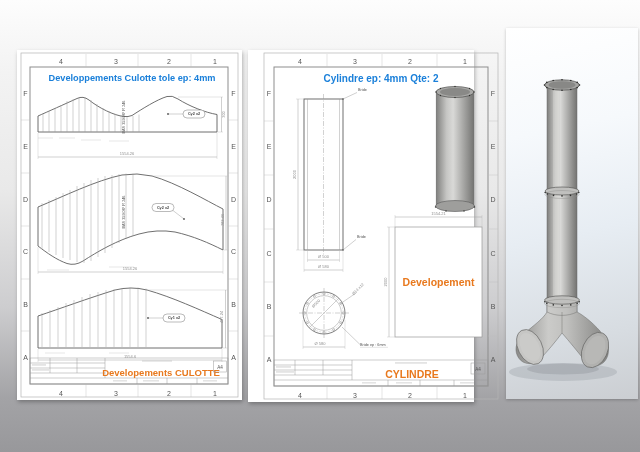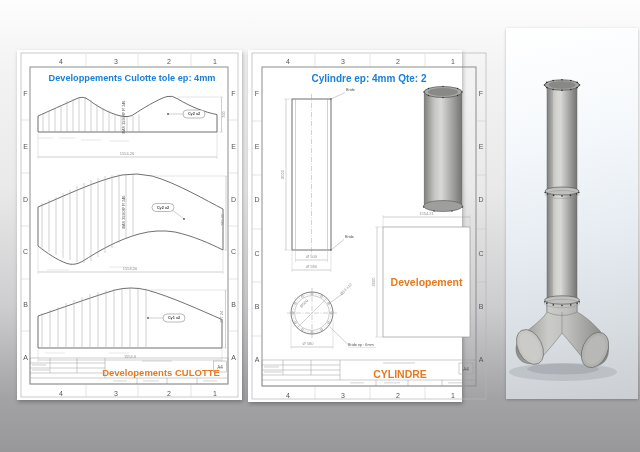--- a/index.html
+++ b/index.html
@@ -2,21 +2,21 @@
 <html><head>
 <meta charset="utf-8">
 <style>
   html,body{margin:0;padding:0;}
   .stage{position:relative;width:640px;height:452px;overflow:hidden;
     background:linear-gradient(180deg,#fdfdfd 0%,#f3f3f3 16%,#e9e9e9 42%,#cdcdcf 68%,#a3a3a6 88%,#98989b 100%);
     font-family:"Liberation Sans",sans-serif;}
   .sheet{position:absolute;background:#fff;box-shadow:1px 2px 4px rgba(0,0,0,.28);}
   .sheet svg{display:block;}
   #sheet-culotte{left:17px;top:50px;width:225px;height:350px;}
-  #sheet-cylindre{left:248px;top:50px;width:214px;height:352px;}
+  #sheet-cylindre{left:248px;top:50px;width:214px;height:352px;padding-left:12px;}
   #panel3d{position:absolute;left:506px;top:28px;width:132px;height:371px;
     background:linear-gradient(168deg,#ffffff 0%,#f6f9fc 28%,#e7edf3 55%,#d7dce1 82%,#cbced2 100%);
     box-shadow:0 1px 3px rgba(0,0,0,.22);}
   text{font-family:"Liberation Sans","DejaVu Sans",sans-serif;}
   .zl{font-size:7px;fill:#555;}
   .dim{font-size:4px;fill:#909090;}
   .note{font-size:3.8px;fill:#555;}
   .bal{font-size:3.8px;fill:#444;font-weight:bold;}
   .ttl1{font-size:9.2px;font-weight:bold;fill:#1b80da;}
   .ttl2{font-size:10px;font-weight:bold;fill:#1b80da;}

